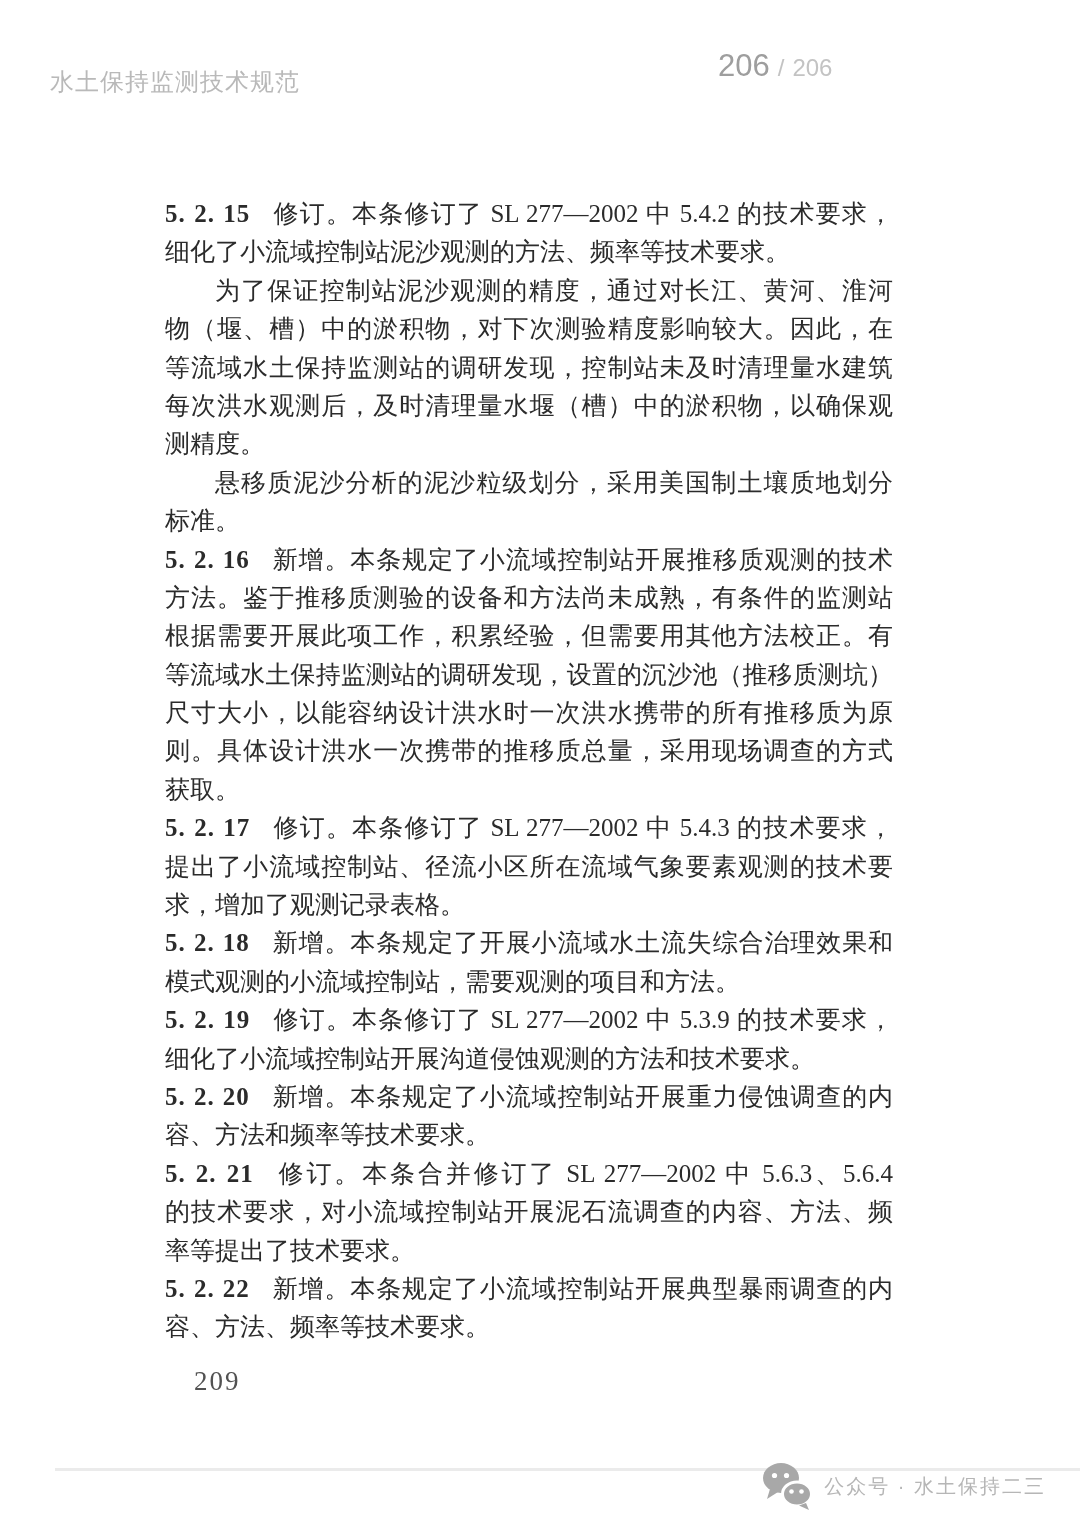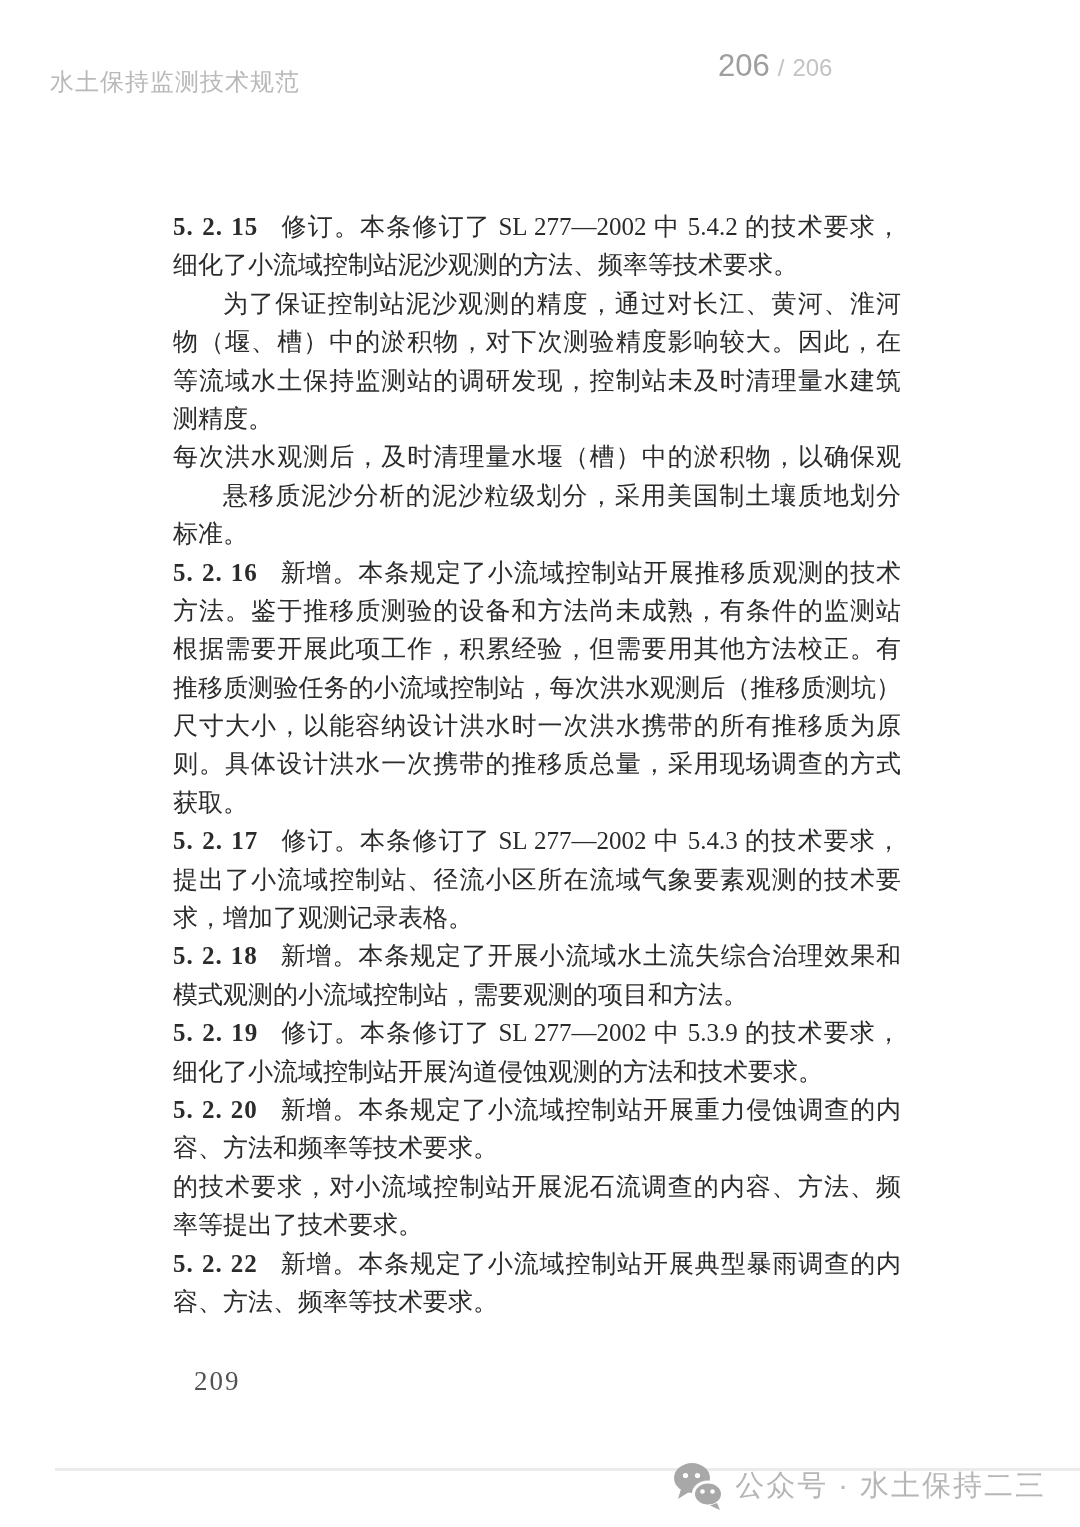--- a/index.html
+++ b/index.html
@@ -32,25 +32,24 @@
     align-items: baseline;
     font-family: "Liberation Sans", "DejaVu Sans", sans-serif;
   }
   .page-indicator .cur   { font-size: 31px; color: #9e9e9e; }
   .page-indicator .sep   { font-size: 24px; color: #c3c3c3; margin: 0 8px; }
   .page-indicator .total { font-size: 24px; color: #c3c3c3; }
 
   
   .text-block {
     position: absolute;
-    left: 165px; top: 208px;
+    left: 165px; top: 195px;
     width: 728px;
     font-size: 25px;
     color: #2b2b2b;
-    margin-left: 8px;
   }
   .line {
     height: 38.4px;
     line-height: 38.4px;
     overflow: hidden;
     text-align: left;
   }
   .line.justify {
     text-align: justify;
     text-align-last: justify;
@@ -79,21 +78,21 @@
   }
   .watermark {
     position: absolute;
     right: 34px; top: 1462px;
     display: flex;
     align-items: center;
   }
   .wechat-icon { width: 50px; height: 48px; display: inline-block; }
   .wm-text {
     font-family: "Liberation Sans", "DejaVu Sans", sans-serif;
-    font-size: 29px;
+    font-size: 20px;
     color: #b6b6b6;
     letter-spacing: 2px;
     margin-left: 12px;
   }
 </style>
 </head>
 <body>
 
 <div class="screen">
 
@@ -103,40 +102,41 @@
     <span class="sep">/</span>
     <span class="total">206</span>
   </div>
 
   <div class="text-block" id="text-block">
       <div class="line justify"><span class="clause-num">5. 2. 15</span>修订。本条修订了 SL 277—2002 中 5.4.2 的技术要求，</div>
       <div class="line">细化了小流域控制站泥沙观测的方法、频率等技术要求。</div>
       <div class="line justify indent">为了保证控制站泥沙观测的精度，通过对长江、黄河、淮河</div>
       <div class="line justify">物（堰、槽）中的淤积物，对下次测验精度影响较大。因此，在</div>
       <div class="line justify">等流域水土保持监测站的调研发现，控制站未及时清理量水建筑</div>
+      <div class="line justify">每次洪水观测后，及时清理量水堰（槽）中的淤积物，以确保观</div>
       <div class="line">测精度。</div>
-      <div class="line justify">每次洪水观测后，及时清理量水堰（槽）中的淤积物，以确保观</div>
       <div class="line justify indent">悬移质泥沙分析的泥沙粒级划分，采用美国制土壤质地划分</div>
       <div class="line">标准。</div>
       <div class="line justify"><span class="clause-num">5. 2. 16</span>新增。本条规定了小流域控制站开展推移质观测的技术</div>
       <div class="line justify">方法。鉴于推移质测验的设备和方法尚未成熟，有条件的监测站</div>
       <div class="line justify">根据需要开展此项工作，积累经验，但需要用其他方法校正。有</div>
-      <div class="line justify">推移质测验任务的小流域控制站，每次洪水观测后（推移质测坑）</div>
+      <div class="line justify">等流域水土保持监测站的调研发现，设置的沉沙池（推移质测坑）</div>
       <div class="line justify">尺寸大小，以能容纳设计洪水时一次洪水携带的所有推移质为原</div>
       <div class="line justify">则。具体设计洪水一次携带的推移质总量，采用现场调查的方式</div>
       <div class="line">获取。</div>
       <div class="line justify"><span class="clause-num">5. 2. 17</span>修订。本条修订了 SL 277—2002 中 5.4.3 的技术要求，</div>
       <div class="line justify">提出了小流域控制站、径流小区所在流域气象要素观测的技术要</div>
       <div class="line">求，增加了观测记录表格。</div>
       <div class="line justify"><span class="clause-num">5. 2. 18</span>新增。本条规定了开展小流域水土流失综合治理效果和</div>
       <div class="line">模式观测的小流域控制站，需要观测的项目和方法。</div>
       <div class="line justify"><span class="clause-num">5. 2. 19</span>修订。本条修订了 SL 277—2002 中 5.3.9 的技术要求，</div>
       <div class="line">细化了小流域控制站开展沟道侵蚀观测的方法和技术要求。</div>
       <div class="line justify"><span class="clause-num">5. 2. 20</span>新增。本条规定了小流域控制站开展重力侵蚀调查的内</div>
       <div class="line">容、方法和频率等技术要求。</div>
+      <div class="line justify"><span class="clause-num">5. 2. 21</span>修订。本条合并修订了 SL 277—2002 中 5.6.3、5.6.4</div>
       <div class="line justify">的技术要求，对小流域控制站开展泥石流调查的内容、方法、频</div>
       <div class="line">率等提出了技术要求。</div>
       <div class="line justify"><span class="clause-num">5. 2. 22</span>新增。本条规定了小流域控制站开展典型暴雨调查的内</div>
       <div class="line">容、方法、频率等技术要求。</div>
     </div>
 
   <div class="folio">209</div>
 
   <div class="divider"></div>
   <div class="watermark">

